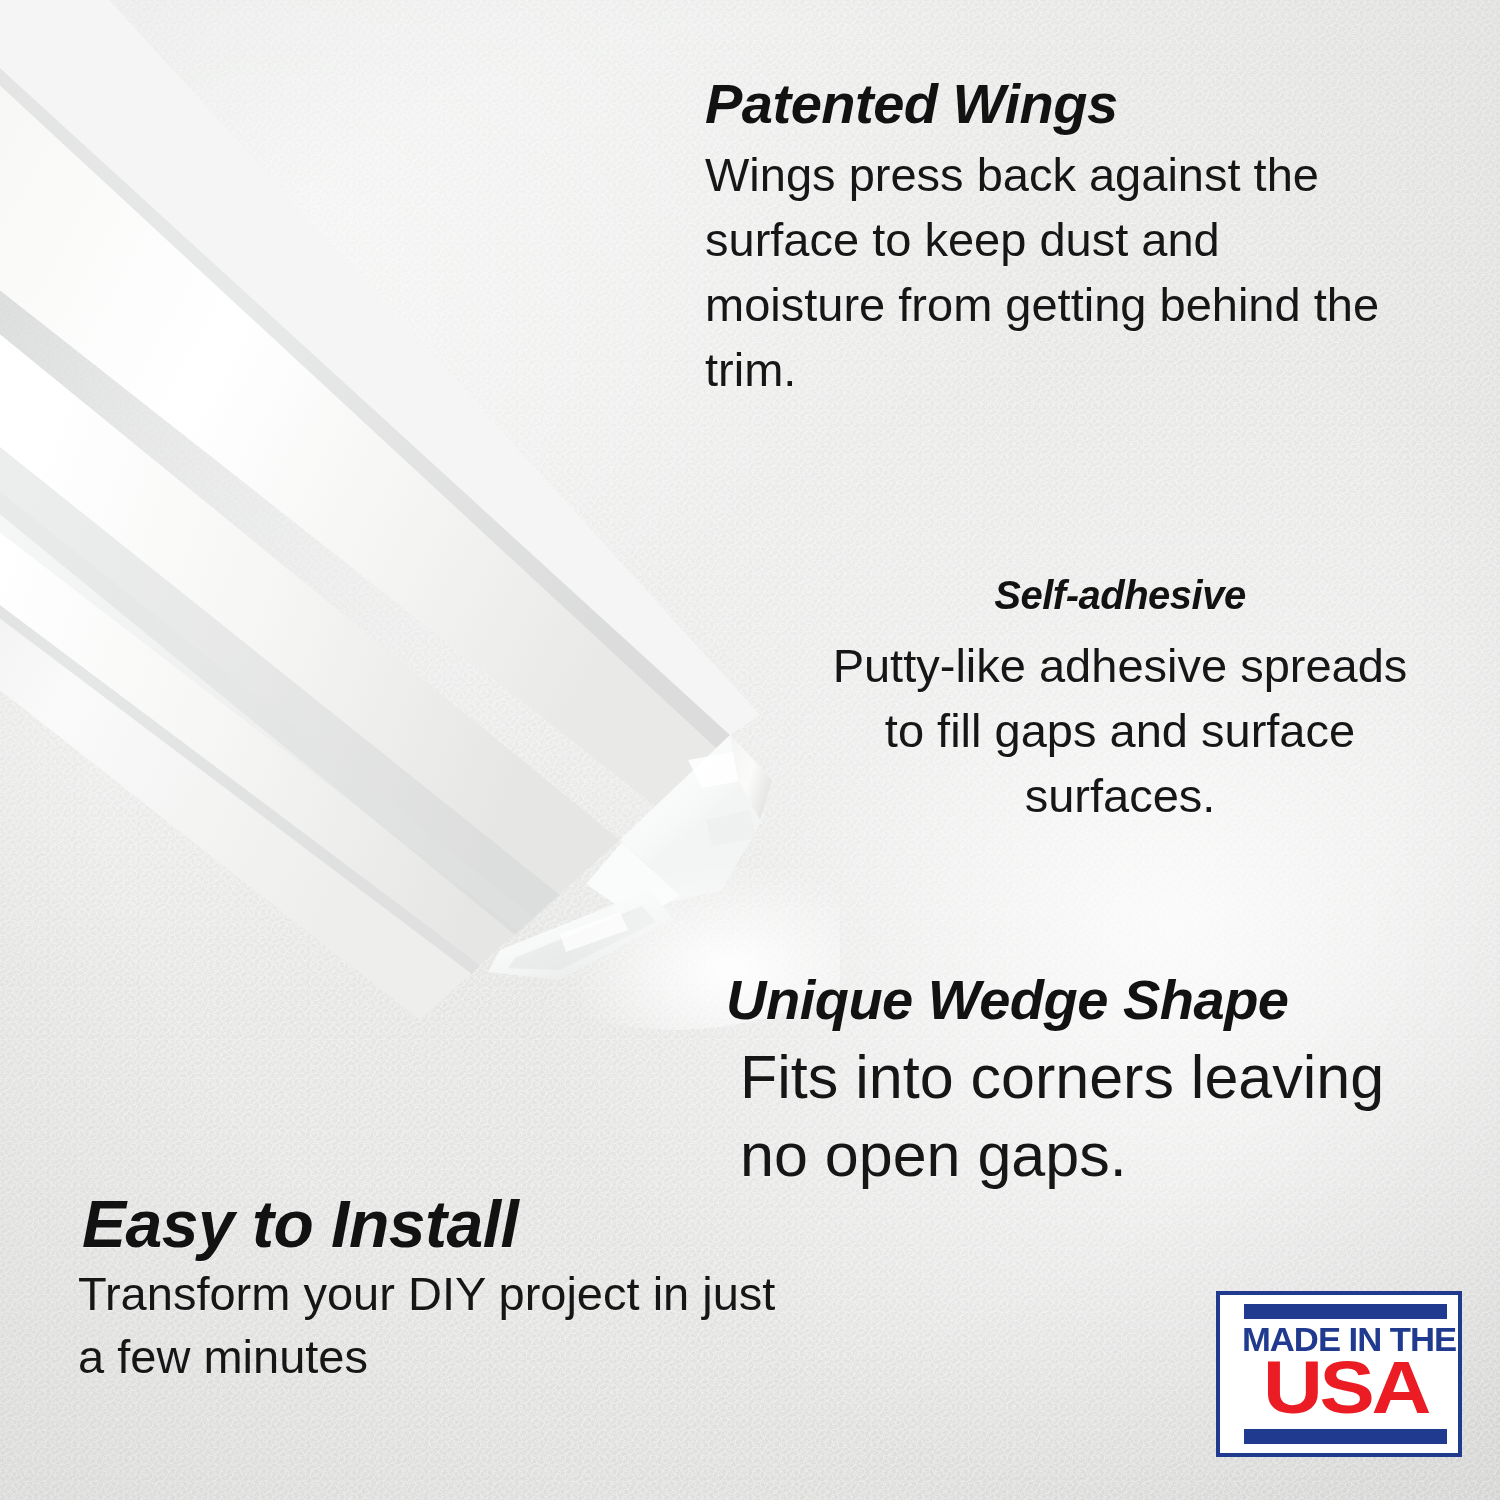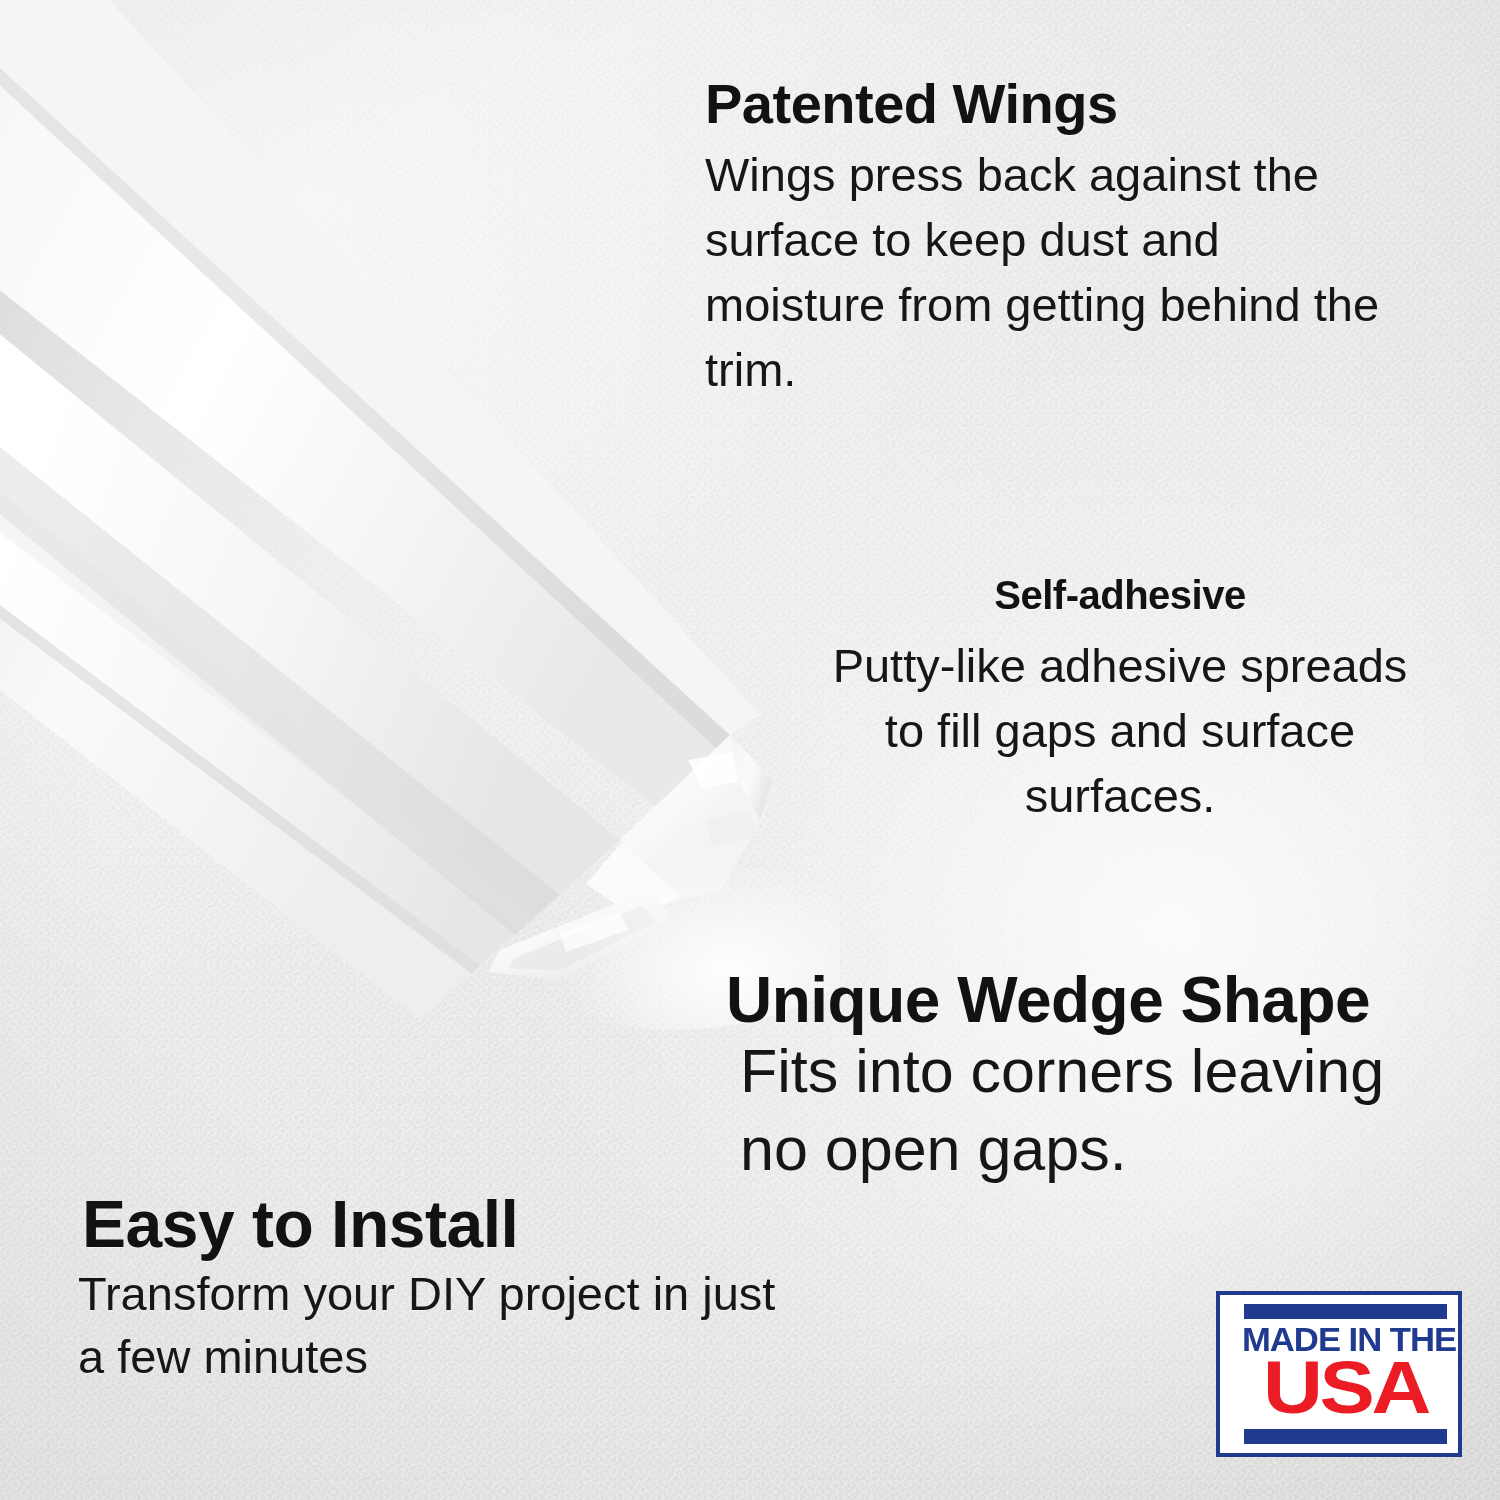--- a/index.html
+++ b/index.html
@@ -66,20 +66,21 @@
     pointer-events: none;
   }
   .product svg { display: block; width: 100%; height: 100%; }
 
   
   .feature { position: absolute; }
 
   .feature h2 {
     font-family: "Liberation Sans", sans-serif;
     font-weight: bold;
+    font-style: italic;
     color: #121212;
     letter-spacing: -0.5px;
     white-space: nowrap;
     text-shadow: 0 1px 0 rgba(255,255,255,0.45);
   }
 
   .feature p {
     font-family: "Liberation Sans", sans-serif;
     font-weight: normal;
     color: #161616;
@@ -91,21 +92,21 @@
   #feat-wings h2    { font-size: 56px; line-height: 64px; margin-bottom: 6px; }
   #feat-wings p     { font-size: 47px; line-height: 65px; }
 
   
   #feat-adhesive    { left: 820px; top: 563px; width: 600px; text-align: center; }
   #feat-adhesive h2 { font-size: 40px; line-height: 64px; margin-bottom: 6px; }
   #feat-adhesive p  { font-size: 47px; line-height: 65px; }
 
   
   #feat-wedge       { left: 740px; top: 968px; width: 720px; text-align: left; }
-  #feat-wedge h2    { font-size: 64px; line-height: 64px; margin-left: -14px; }
+  #feat-wedge h2    { font-size: 56px; line-height: 64px; margin-bottom: 6px; margin-left: -14px; }
   #feat-wedge p     { font-size: 61px; line-height: 78px; }
 
   
   #feat-install     { left: 82px;  top: 1192px; width: 720px; text-align: left; }
   #feat-install h2  { font-size: 66px; line-height: 64px; margin-bottom: 6px; }
   #feat-install p   { font-size: 47px; line-height: 63px; margin-left: -4px; }
 
   
   #usa-badge {
     position: absolute;

